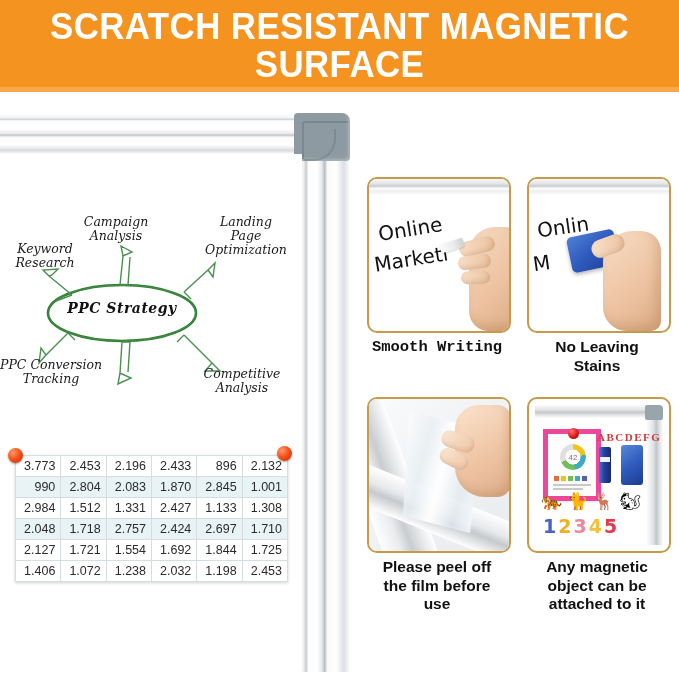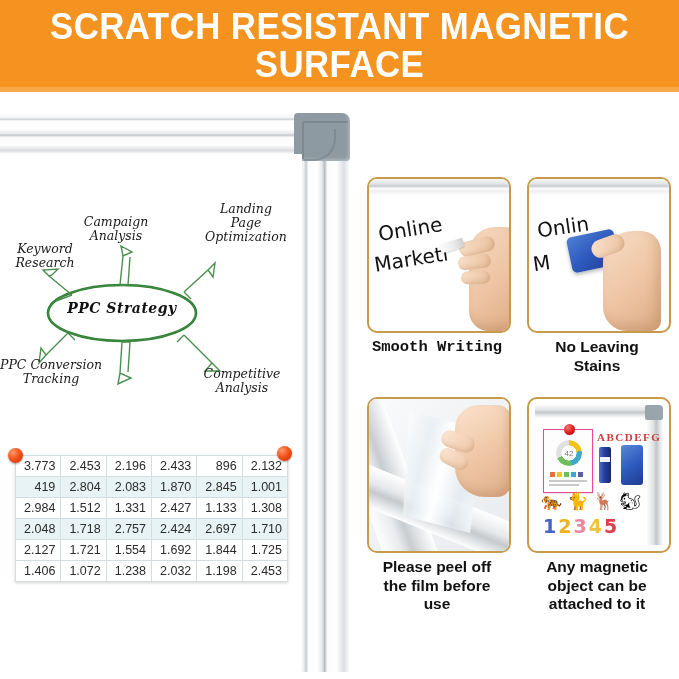--- a/index.html
+++ b/index.html
@@ -378,21 +378,21 @@
   .mini-corner {
     position: absolute;
     left: 110px; top: 0px; width: 18px; height: 15px;
     background: #9aa5ab; border-radius: 2px 4px 2px 2px;
   }
   .poster {
     position: absolute;
     left: 8px; top: 24px;
     width: 48px; height: 62px;
     background: #fdfdfd;
-    border: 1px solid #ec4899;
+    border: 5px solid #ec4899;
     box-shadow: 0 1px 2px rgba(0,0,0,.12);
   }
   .poster-dot {
     position: absolute;
     left: 20px; top: -6px;
     width: 11px; height: 11px;
     border-radius: 50%;
     background: radial-gradient(circle at 34% 30%, #ff7272 0%, #d41414 60%, #8f0505 100%);
   }
   .donut {
@@ -506,21 +506,21 @@
         <path d="M128,142 L126,173 M128,142 L136,142 L134,172 M126,173 L124,184 L137,178 Z"></path>
 
         <path d="M74,133 L52,155 M74,133 L81,140 M52,155 L45,163 L47,148 Z"></path>
       </g>
     </svg>
 
     <div class="node-label" style="left:4px; top:42px; width:94px;">Keyword
 Research</div>
     <div class="node-label" style="left:72px; top:15px; width:100px;">Campaign
 Analysis</div>
-    <div class="node-label" style="left:196px; top:2px; width:112px;">Landing
+    <div class="node-label" style="left:196px; top:15px; width:112px;">Landing
 Page
 Optimization</div>
     <div class="node-label" style="left:196px; top:167px; width:104px;">Competitive
 Analysis</div>
     <div class="node-label" style="left:-4px; top:158px; width:122px;">PPC Conversion
 Tracking</div>
 
     <div class="center-label">PPC Strategy</div>
   </div>
 
@@ -531,21 +531,21 @@
       <tbody>
           <tr>
             <td>3.773</td>
             <td>2.453</td>
             <td>2.196</td>
             <td>2.433</td>
             <td>896</td>
             <td>2.132</td>
           </tr>
           <tr class="alt">
-            <td>419</td>
+            <td>990</td>
             <td>2.804</td>
             <td>2.083</td>
             <td>1.870</td>
             <td>2.845</td>
             <td>1.001</td>
           </tr>
           <tr>
             <td>2.984</td>
             <td>1.512</td>
             <td>1.331</td>

